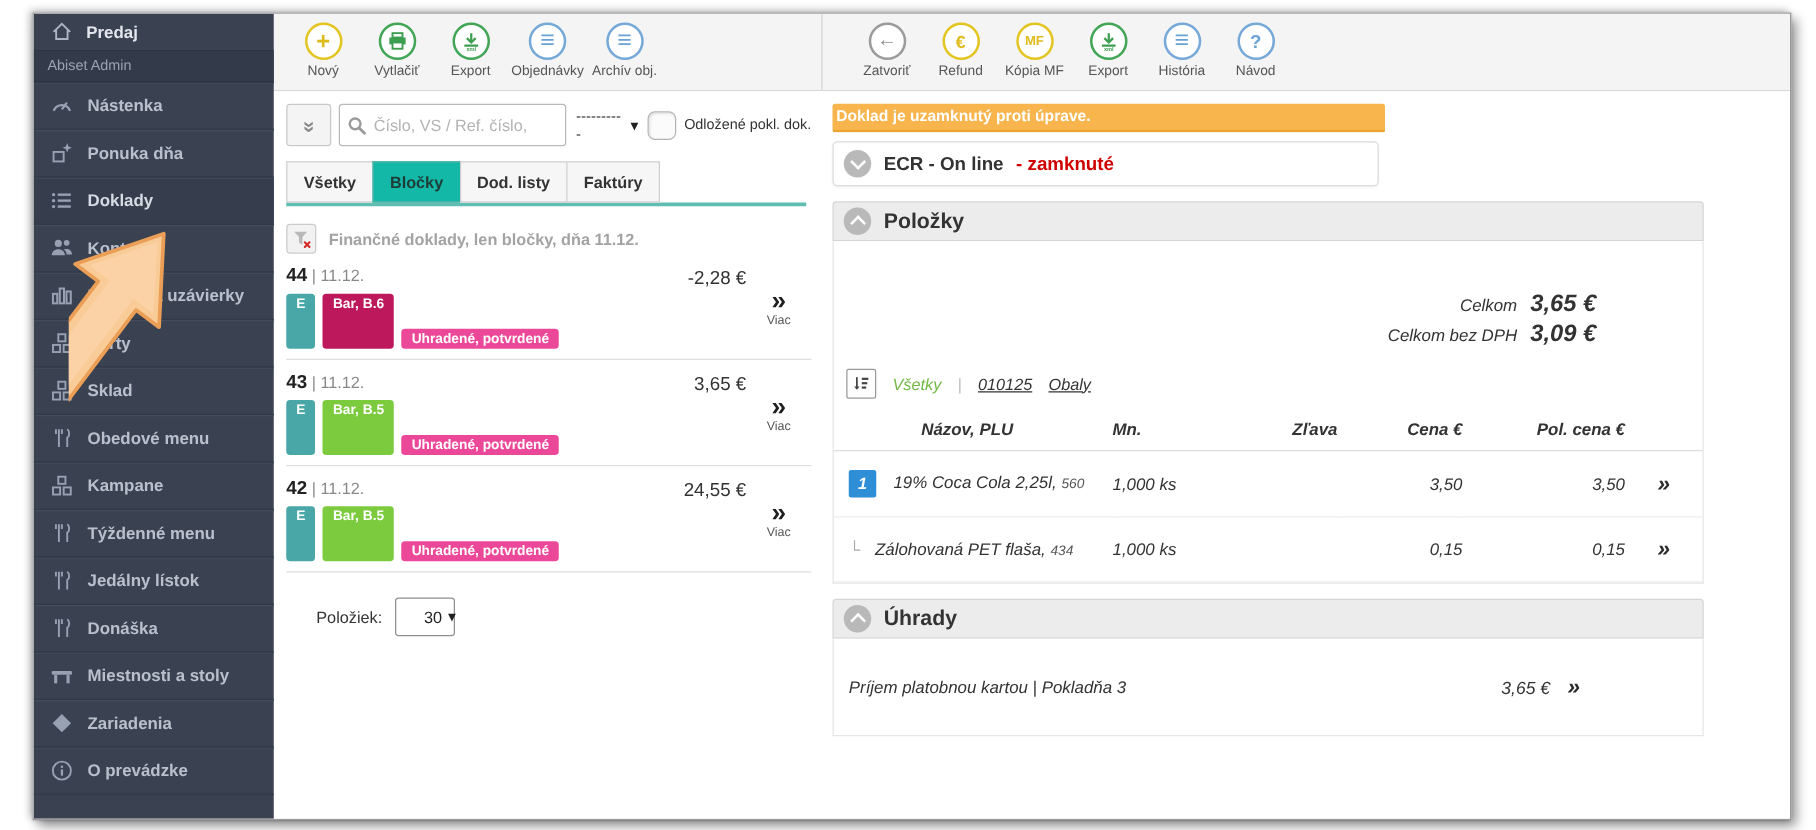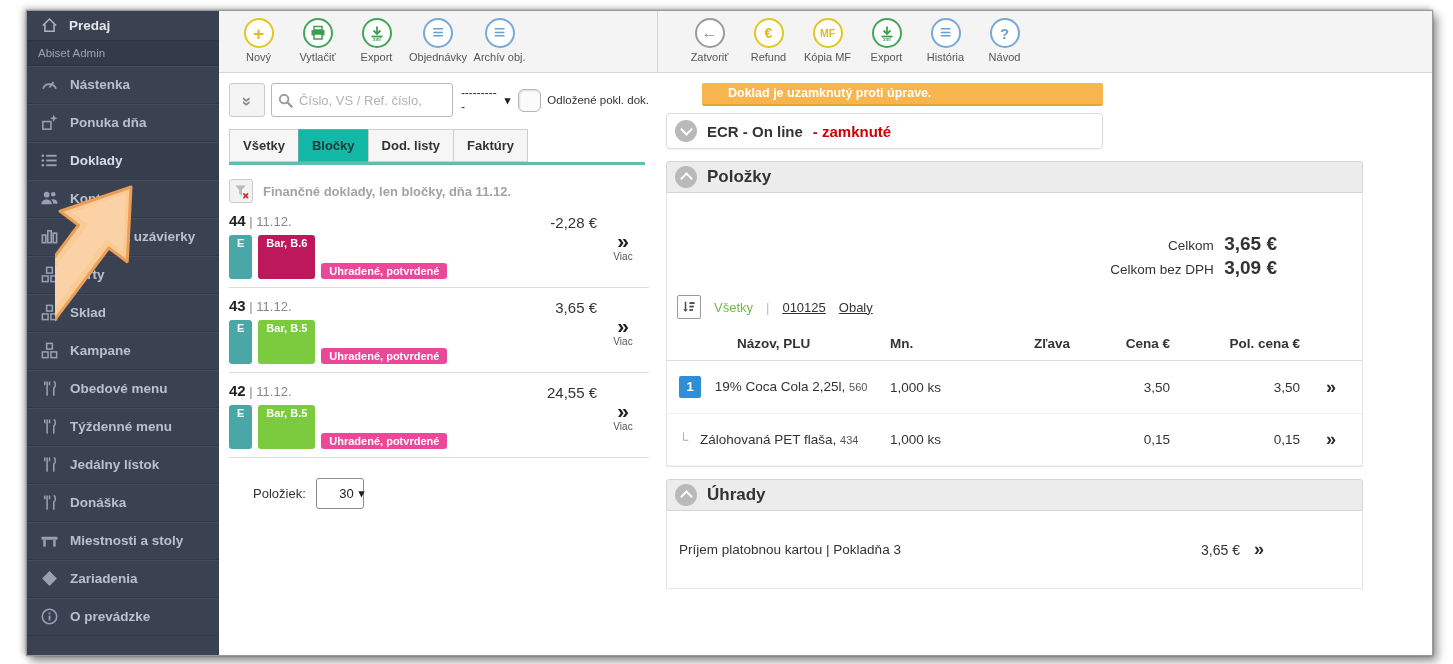--- a/index.html
+++ b/index.html
@@ -85,36 +85,36 @@
   .doc-amount { width:92px; text-align:right; font-size:15px; color:#333; padding-top:2px; }
   .doc-more { width:52px; display:flex; flex-direction:column; align-items:center; justify-content:center; cursor:pointer; }
   .chev2 { font-size:21px; font-weight:bold; color:#1f1f1f; line-height:1; }
   .more-label { font-size:10px; color:#555; }
   .pagesize-row { display:flex; align-items:center; gap:10px; margin-top:20px; padding-left:24px; }
   .pagesize-label { font-size:13px; color:#333; }
   .pagesize-select { width:48px; height:31px; border:1px solid #8f8f8f; border-radius:3px; background:#fff;
     display:flex; align-items:center; justify-content:center; gap:5px; font-size:13px; color:#222; cursor:pointer;padding-left:24px; }
   
   .detail-panel { flex:1; padding:10px 0 0 9px; min-width:0; }
-  .lock-banner { width:401px; height:23px; background:#f8b54e; border-bottom:2px solid #eca42f; border-radius:2px;
-    color:#fff; font-weight:bold; font-size:12.5px; line-height:21px; padding-left:26px;margin-left:36px; }
+  .lock-banner { width:442px; height:23px; background:#f8b54e; border-bottom:2px solid #eca42f; border-radius:2px;
+    color:#fff; font-weight:bold; font-size:12.5px; line-height:21px; padding-left:3px; }
   .ecr-box { width:437px; height:36px; margin-top:7px; border:1px solid #dcdcdc; border-radius:4px; background:#fff;
     display:flex; align-items:center; gap:10px; padding-left:8px; box-shadow:0 1px 2px rgba(0,0,0,.05); }
   .circle-chev { width:22px; height:22px; border-radius:50%; background:#b9b9b9; position:relative; flex:none; cursor:pointer; }
   .circle-chev::after { content:""; position:absolute; left:6.5px; width:7px; height:7px;
     border-left:2.5px solid #fff; border-bottom:2.5px solid #fff; }
   .chev-down::after { top:5px; transform:rotate(-45deg); }
   .chev-up::after   { top:8px; transform:rotate(135deg); }
   .ecr-title { font-size:15px; font-weight:bold; color:#333; }
   .ecr-status { font-size:15px; font-weight:bold; color:#cf0000; }
   .section { width:697px; margin-top:12px; }
   .section-header { height:32px; background:#ececec; border:1px solid #d5d5d5; border-radius:3px 3px 0 0;
     display:flex; align-items:center; gap:10px; padding-left:8px; cursor:pointer; }
   .section-title { font-size:17px; font-weight:bold; color:#333; }
-  .section-body { border:1px solid #e6e6e6; border-top:none; background:#fff; }
+  .section-body { border:1px solid #e6e6e6; border-top:none; background:#fff;font-style:italic; }
   .totals { text-align:right; padding:40px 85px 0 0; }
   .totals-line { margin-bottom:2px; }
   .totals-label { font-size:13.5px; color:#333; }
   .totals-value { font-size:19px; font-weight:bold; color:#333; margin-left:6px; }
   .items-filter { display:flex; align-items:center; gap:13px; margin:16px 0 0 10px; }
   .sort-btn { width:24px; height:24px; border:1px solid #9a9a9a; border-radius:2px; background:#fdfdfd;
     display:flex; align-items:center; justify-content:center; cursor:pointer; }
   .green-link { font-size:13px; color:#72b944; cursor:pointer; }
   .sep { color:#bbb; font-size:13px; }
   .ulink { font-size:13px; color:#333; text-decoration:underline; cursor:pointer; }
@@ -234,39 +234,39 @@
               <rect x="2.5" y="11.5" width="6" height="6"></rect>
               <rect x="11.5" y="11.5" width="6" height="6"></rect>
             </g>
           </svg>
       </span>
         <span>Sklad</span>
     </div>
     <div class="side-item">
       <span class="side-icon">
         <svg viewBox="0 0 20 20">
+            <g stroke="#98a1b2" stroke-width="1.6" fill="none">
+              <path d="M5 2.5 v4 M7.5 2.5 v4 M10 2.5 v4 M7.5 6.5 v11"></path>
+              <path d="M14.5 2.5 c2.2 1.2 2.2 5.8 0 7 v8"></path>
+            </g>
+          </svg>
+      </span>
+        <span>Obedové menu</span>
+    </div>
+    <div class="side-item">
+      <span class="side-icon">
+        <svg viewBox="0 0 20 20">
             <g fill="none" stroke="#98a1b2" stroke-width="1.6">
               <rect x="7" y="2.5" width="6" height="6"></rect>
               <rect x="2.5" y="11.5" width="6" height="6"></rect>
               <rect x="11.5" y="11.5" width="6" height="6"></rect>
             </g>
           </svg>
       </span>
         <span>Kampane</span>
-    </div>
-    <div class="side-item">
-      <span class="side-icon">
-        <svg viewBox="0 0 20 20">
-            <g stroke="#98a1b2" stroke-width="1.6" fill="none">
-              <path d="M5 2.5 v4 M7.5 2.5 v4 M10 2.5 v4 M7.5 6.5 v11"></path>
-              <path d="M14.5 2.5 c2.2 1.2 2.2 5.8 0 7 v8"></path>
-            </g>
-          </svg>
-      </span>
-        <span>Obedové menu</span>
     </div>
     <div class="side-item">
       <span class="side-icon">
         <svg viewBox="0 0 20 20">
             <g stroke="#98a1b2" stroke-width="1.6" fill="none">
               <path d="M5 2.5 v4 M7.5 2.5 v4 M10 2.5 v4 M7.5 6.5 v11"></path>
               <path d="M14.5 2.5 c2.2 1.2 2.2 5.8 0 7 v8"></path>
             </g>
           </svg>
       </span>

